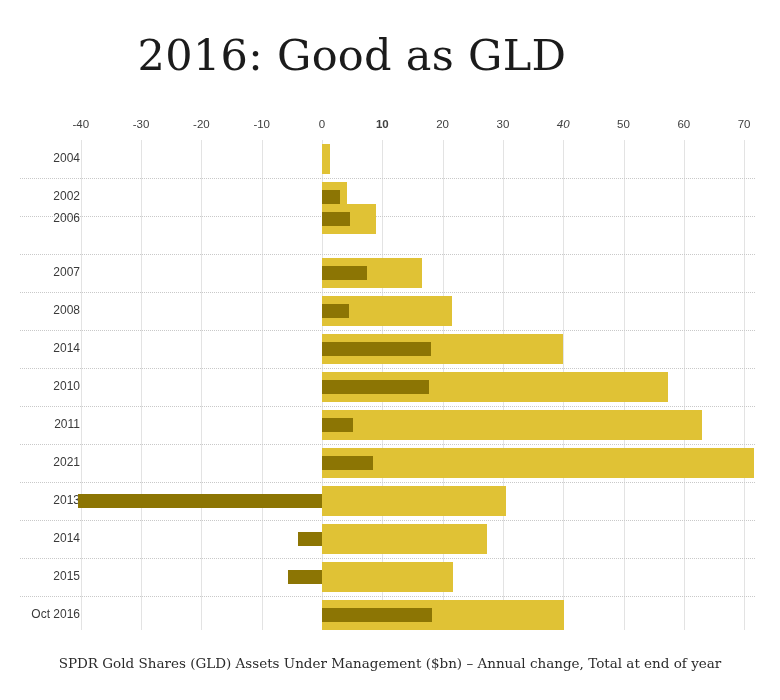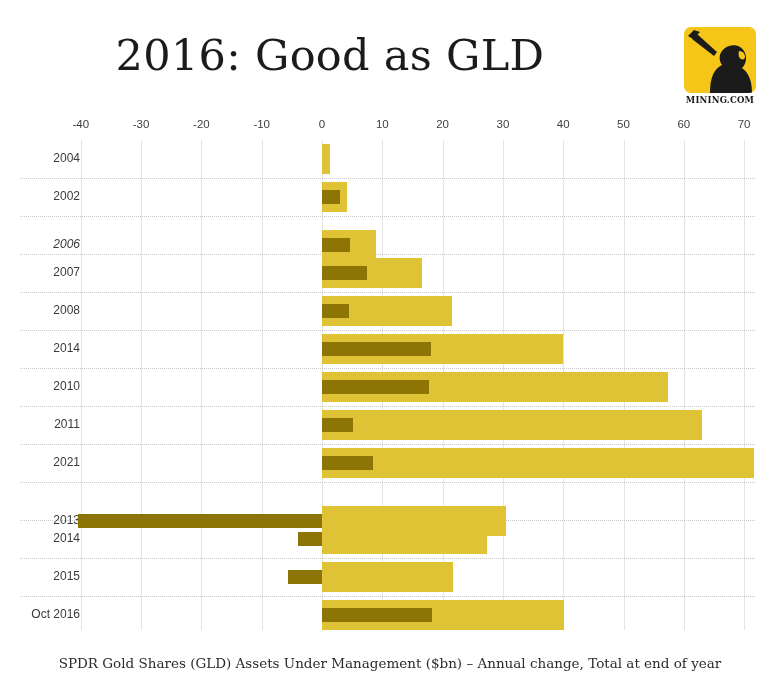--- a/index.html
+++ b/index.html
@@ -27,20 +27,21 @@
     position: absolute;
     left: 0; top: 30px;
     width: 660px;
     text-align: center;
     font-family: "DejaVu Serif", serif;
     font-size: 43px;
     font-weight: 400;
     letter-spacing: 0.3px;
     color: #1b1b1b;
     white-space: nowrap;
+    padding-left: 22px;
   }
 
   
   #logo {
     position: absolute;
     left: 684px; top: 27px;
     width: 72px; height: 86px;
   }
   #logo-mark {
     position: absolute;
@@ -143,44 +144,33 @@
     color: #2b2b2b;
     white-space: nowrap;
   }
 </style>
 </head>
 <body>
 
 <div id="header">
   <div id="chart-title">2016: Good as GLD</div>
 
-  <div id="logo">
-    <div id="logo-mark">
-      <svg width="72" height="66" viewBox="0 0 72 66" xmlns="http://www.w3.org/2000/svg">
-        <path fill="#1b1b1b" d="M8 12 L13 7 L33 25 L30 29 Z"></path>
-        <path fill="#1b1b1b" d="M4 9 L10 3 L16 5 L9 12 Z"></path>
-        <path fill="#1b1b1b" d="M26 66 C26 50 30 42 38 38 C34 33 35 25 41 21 C48 16 58 18 61 26 C63 31 62 37 58 41 C65 46 68 54 68 66 Z"></path>
-        <path fill="#f5c518" d="M55 24 C59 24 61 27 61 30 C61 32 59 33 57 32 C55 31 54 28 55 24 Z"></path>
-      </svg>
-    </div>
-    <div id="logo-text">MINING.COM</div>
-  </div>
 </div>
 
 <div id="plot">
   <div id="xaxis-ticks">
       <div class="xtick-label" style="left: 80.8px;">-40</div>
       <div class="xtick-label" style="left: 141.1px;">-30</div>
       <div class="xtick-label" style="left: 201.4px;">-20</div>
       <div class="xtick-label" style="left: 261.7px;">-10</div>
       <div class="xtick-label" style="left: 322px;">0</div>
-      <div class="xtick-label" style="left: 382.3px;">10</div>
+      <div class="xtick-label" style="left: 382.3px; font-weight: bold;">10</div>
       <div class="xtick-label" style="left: 442.6px;">20</div>
       <div class="xtick-label" style="left: 502.9px;">30</div>
-      <div class="xtick-label" style="left: 563.2px;">40</div>
+      <div class="xtick-label" style="left: 563.2px; font-style: italic;">40</div>
       <div class="xtick-label" style="left: 623.5px;">50</div>
       <div class="xtick-label" style="left: 683.8px;">60</div>
       <div class="xtick-label" style="left: 744.1px;">70</div>
     </div>
   <div id="grid-area">
       <div class="vgrid" style="left: 80.8px;"></div>
       <div class="vgrid" style="left: 141.1px;"></div>
       <div class="vgrid" style="left: 201.4px;"></div>
       <div class="vgrid" style="left: 261.7px;"></div>
       <div class="vgrid" style="left: 322px;"></div>
@@ -207,21 +197,21 @@
   <div id="rows">
       <div class="row" style="top: 22px; text-decoration: underline;">
         <div class="row-label">2004</div>
         <div class="bar-total" style="left: 322px; width: 7.839px; background: rgb(224, 194, 53);"></div>
       </div>
       <div class="row" style="top: 60px;">
         <div class="row-label">2002</div>
         <div class="bar-total" style="left: 322px; width: 25.326px; background: rgb(224, 194, 53);"></div>
         <div class="bar-change" style="left: 322px; width: 18.09px; background: rgb(140, 117, 4);"></div>
       </div>
-      <div class="row" style="top: 108px; font-style: italic;">
+      <div class="row" style="top: 82px;">
         <div class="row-label">2006</div>
         <div class="bar-total" style="left: 322px; width: 54.27px; background: rgb(224, 194, 53);"></div>
         <div class="bar-change" style="left: 322px; width: 28.341px; background: rgb(140, 117, 4);"></div>
       </div>
       <div class="row" style="top: 136px;">
         <div class="row-label">2007</div>
         <div class="bar-total" style="left: 322px; width: 100.098px; background: rgb(224, 194, 53);"></div>
         <div class="bar-change" style="left: 322px; width: 45.225px; background: rgb(140, 117, 4);"></div>
       </div>
       <div class="row" style="top: 174px;">
@@ -242,21 +232,21 @@
       <div class="row" style="top: 288px;">
         <div class="row-label">2011</div>
         <div class="bar-total" style="left: 322px; width: 379.89px; background: rgb(224, 194, 53);"></div>
         <div class="bar-change" style="left: 322px; width: 31.356px; background: rgb(140, 117, 4);"></div>
       </div>
       <div class="row" style="top: 326px;">
         <div class="row-label">2021</div>
         <div class="bar-total" style="left: 322px; width: 432.351px; background: rgb(224, 194, 53);"></div>
         <div class="bar-change" style="left: 322px; width: 51.255px; background: rgb(140, 117, 4);"></div>
       </div>
-      <div class="row" style="top: 384px;">
+      <div class="row" style="top: 364px;">
         <div class="row-label">2013</div>
         <div class="bar-total" style="left: 322px; width: 183.915px; background: rgb(224, 194, 53);"></div>
         <div class="bar-change" style="left: 77.785px; width: 244.215px; background: rgb(140, 117, 4);"></div>
       </div>
       <div class="row" style="top: 402px;">
         <div class="row-label">2014</div>
         <div class="bar-total" style="left: 322px; width: 165.222px; background: rgb(224, 194, 53);"></div>
         <div class="bar-change" style="left: 297.88px; width: 24.12px; background: rgb(140, 117, 4);"></div>
       </div>
       <div class="row" style="top: 440px;">

